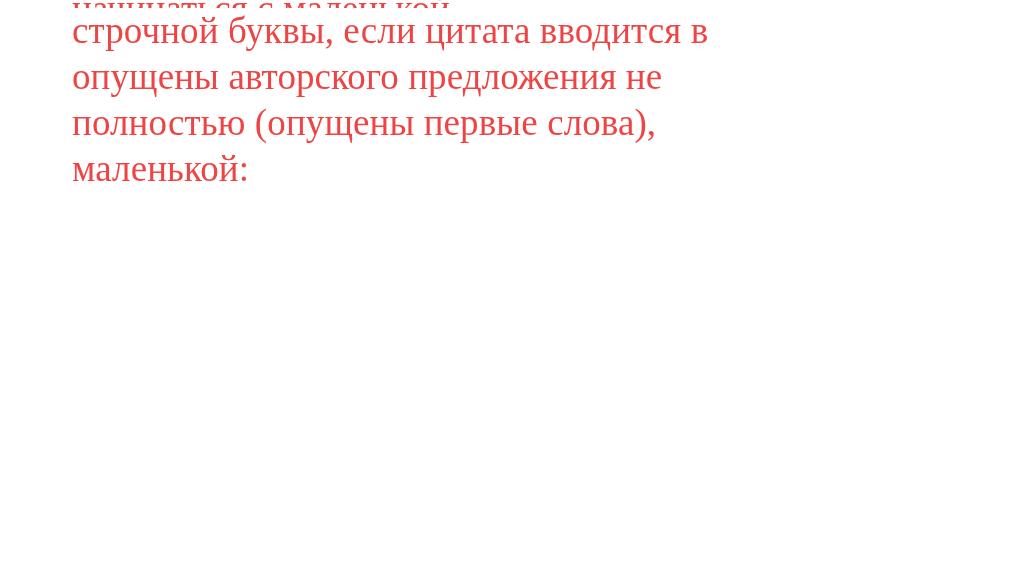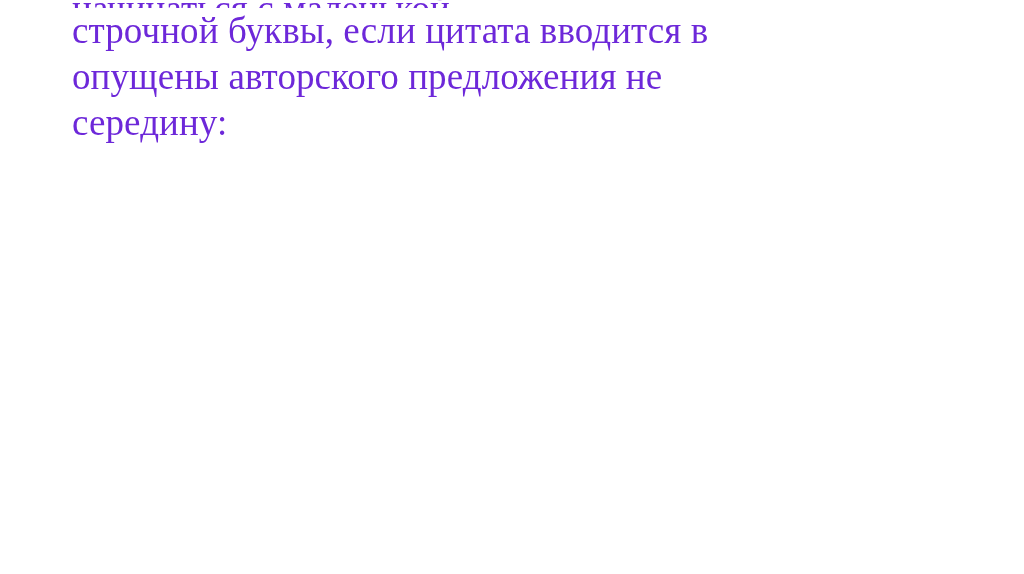--- a/index.html
+++ b/index.html
@@ -23,33 +23,34 @@
   .text-block {
     position: absolute;
     left: 72px;
     top: -14px;
     width: 820px;
   }
   .text-line {
     font-family: "Liberation Serif", serif;
     font-size: 37px;
     line-height: 46px;
-    color: #6d28d9;
+    color: #ef4444;
     white-space: pre;
     letter-spacing: 0.1px;
   }
   
   .clipped {
     height: 22px;
     overflow: hidden;
   }
 </style>
 </head>
 <body>
 
 <div class="slide">
   <div class="text-block">
     <div class="text-line clipped">начинаться с маленькой,</div>
     <div class="text-line">строчной буквы, если цитата вводится в</div>
     <div class="text-line">опущены авторского предложения не</div>
-    <div class="text-line">середину:</div>
+    <div class="text-line">полностью (опущены первые слова),</div>
+    <div class="text-line">маленькой:</div>
   </div>
 </div>
 
 </body></html>

